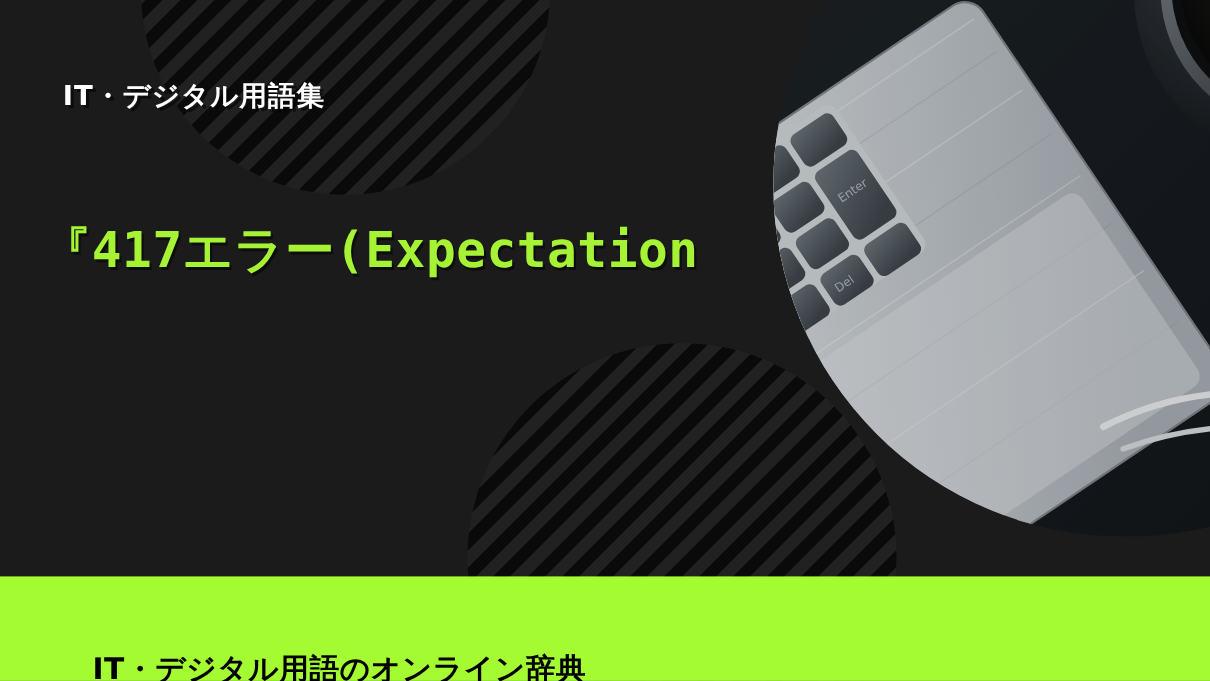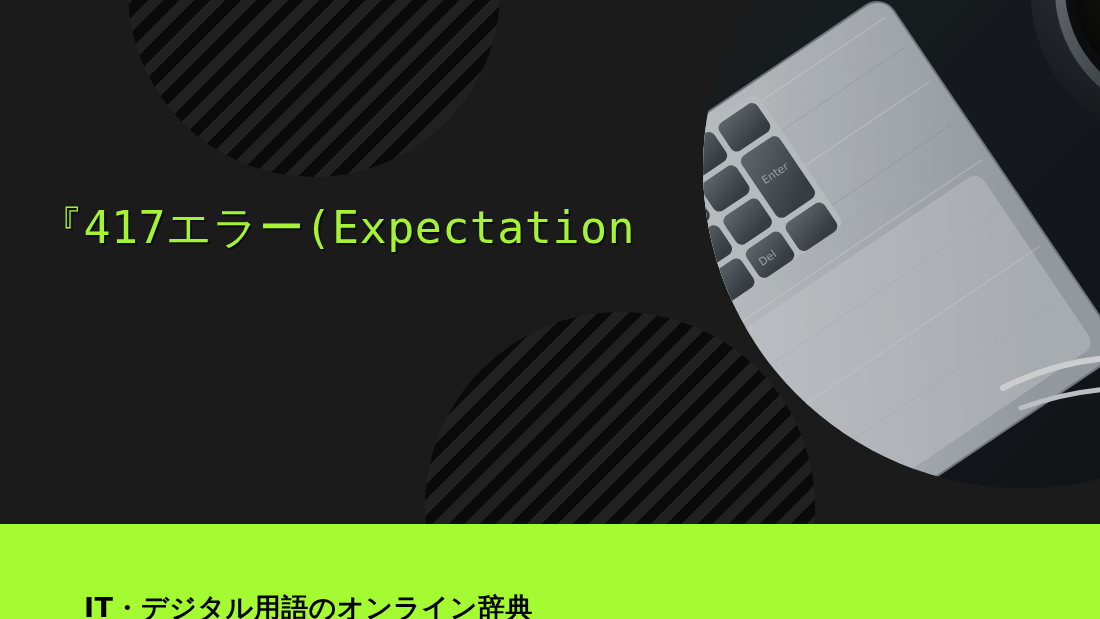--- a/index.html
+++ b/index.html
@@ -80,21 +80,21 @@
 
   
   #main-title {
     position: absolute;
     left: 38px;
     top: 198px;
     width: 660px;
     color: #a6f235;
     font-family: "DejaVu Sans Mono", "Liberation Mono", monospace;
     font-size: 45px;
-    font-weight: 400;
+    font-weight: 700;
     line-height: 1.32;
     letter-spacing: 0.01em;
     text-shadow: 2px 2px 0 rgba(0,0,0,0.5);
     z-index: 5;
   }
 
   
   #footer-bar {
     position: absolute;
     left: 0;
@@ -283,20 +283,21 @@
         <ellipse cx="578" cy="284" rx="13" ry="15" fill="#1c2024" opacity="0.85" transform="rotate(22 578 284)"></ellipse>
         <path d="M 556 310 C 534 322, 520 346, 526 372 C 532 400, 566 414, 600 404" fill="none" stroke="#eef0f2" stroke-width="7" stroke-linecap="round"></path>
         <path d="M 300 540 C 370 504, 450 500, 520 524 C 572 542, 612 556, 640 552" fill="none" stroke="#e8eaec" stroke-width="6" stroke-linecap="round"></path>
         <path d="M 318 560 C 390 534, 470 534, 534 554 C 580 568, 614 576, 640 574" fill="none" stroke="#d7dadd" stroke-width="5" stroke-linecap="round"></path>
       </g>
 
       <rect x="0" y="0" width="640" height="640" fill="#000000" opacity="0.12"></rect>
     </svg>
   </div>
 
+  <div id="category-label">IT・デジタル用語集</div>
 
   <div id="main-title">
     <div>『417エラー(Expectation</div>
   </div>
 
   <div id="footer-bar">
     <div id="footer-text">IT・デジタル用語のオンライン辞典</div>
   </div>
 
 </div>

